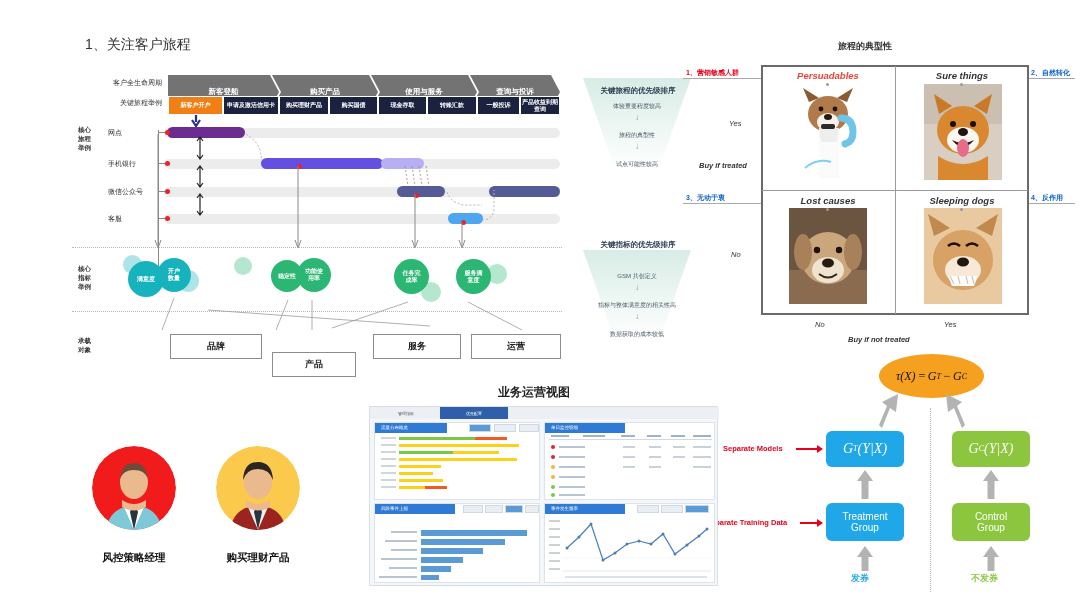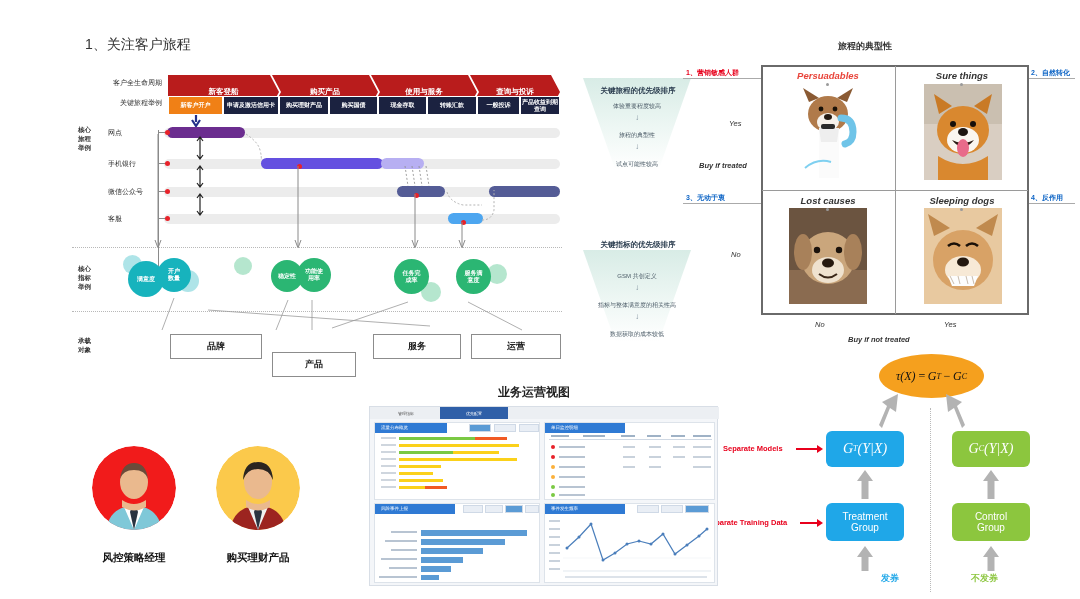--- a/index.html
+++ b/index.html
@@ -39,21 +39,21 @@
     position: absolute; font-size: 7px; color: #333; text-align: right;
     white-space: nowrap; line-height: 1.25;
   }
   .grp-lbl {
     position: absolute; font-size: 6.5px; font-weight: bold; color: #333;
     line-height: 1.35; text-align: left; white-space: nowrap;
   }
 
   
   .chev {
-    position: absolute; height: 34px; background: #b91c1c; color: #fff;
+    position: absolute; height: 34px; background: #737373; color: #fff;
     font-size: 7.5px; font-weight: bold; display: flex;
     align-items: center; justify-content: center;
     clip-path: polygon(0 0, calc(100% - 9px) 0, 100% 50%, calc(100% - 9px) 100%, 0 100%, 9px 50%);
   }
   .chev.first { clip-path: polygon(0 0, calc(100% - 9px) 0, 100% 50%, calc(100% - 9px) 100%, 0 100%); }
 
   
   .kstep {
     position: absolute; height: 19px; background: #1b2240; color: #fff;
     font-size: 6px; font-weight: bold; display: flex;
@@ -470,21 +470,21 @@
   <svg style="position:absolute; left:982px; top:470px;" width="18" height="30">
     <path d="M9 0 L17 11 L12.5 11 L12.5 29 L5.5 29 L5.5 11 L1 11 Z" fill="#b3b3b3"></path>
   </svg>
   <svg style="position:absolute; left:856px; top:546px;" width="18" height="26">
     <path d="M9 0 L17 11 L12.5 11 L12.5 25 L5.5 25 L5.5 11 L1 11 Z" fill="#b3b3b3"></path>
   </svg>
   <svg style="position:absolute; left:982px; top:546px;" width="18" height="26">
     <path d="M9 0 L17 11 L12.5 11 L12.5 25 L5.5 25 L5.5 11 L1 11 Z" fill="#b3b3b3"></path>
   </svg>
 
-  <div class="coupon-lbl" style="left:851px; top:572px; color:#1fa7e8;margin-left:30px;">发券</div>
+  <div class="coupon-lbl" style="left:851px; top:572px; color:#1fa7e8;">发券</div>
   <div class="coupon-lbl" style="left:971px; top:572px; color:#8cc63e;">不发券</div>
 
   <div class="v-dotted" style="left:930px; top:408px; height:184px;"></div>
 
   <div class="red-lbl" style="left:723px; top:444px;">Separate Models</div>
   <div class="red-arrow" style="left:796px; top:448px; width:22px;"></div>
   <div class="red-lbl" style="left:706px; top:518px;">Separate Training Data</div>
   <div class="red-arrow" style="left:800px; top:522px; width:18px;"></div>
 
   <div class="persona-circle" style="left:92px; top:446px; width:84px; height:84px;">

